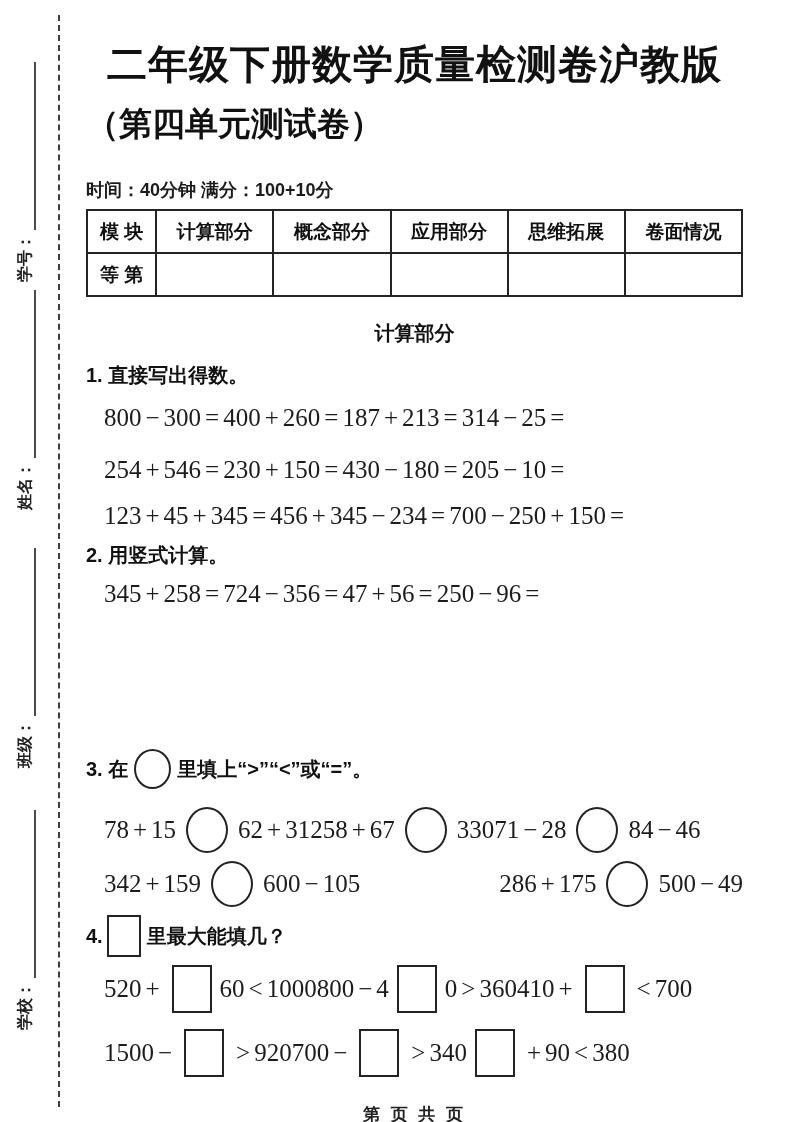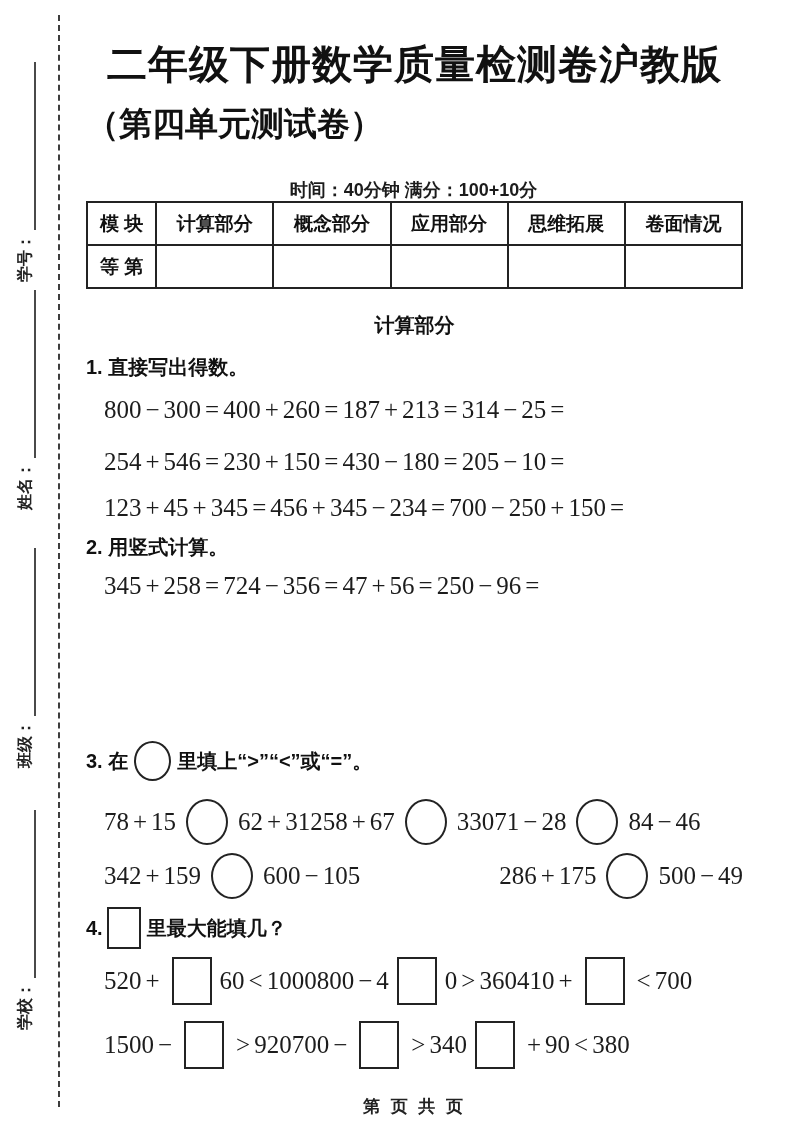--- a/index.html
+++ b/index.html
@@ -57,29 +57,29 @@
   .subtitle {
     margin-top: 16px;
     text-align: left;
     font-size: 33px;
     font-weight: 700;
     line-height: 1.2;
     color: #111;
   }
   .meta {
     margin-top: 36px;
-    text-align: center;
+    text-align: left;
     font-size: 18px;
     font-weight: 600;
     color: #1c1c1c;
     padding-right: 2px;
     line-height: 1.2;
   }
   table.score {
-    margin-top: 0;
+    margin-top: 8px;
     width: 100%;
     border-collapse: collapse;
     border-radius: 8px;
   }
   table.score td {
     border: 2px solid #232323;
     height: 39px;
     text-align: center;
     font-size: 19px;
     font-weight: 700;

